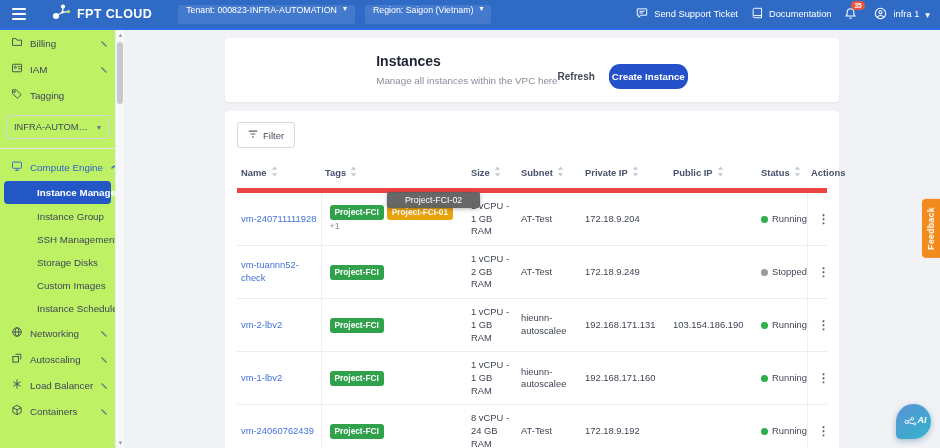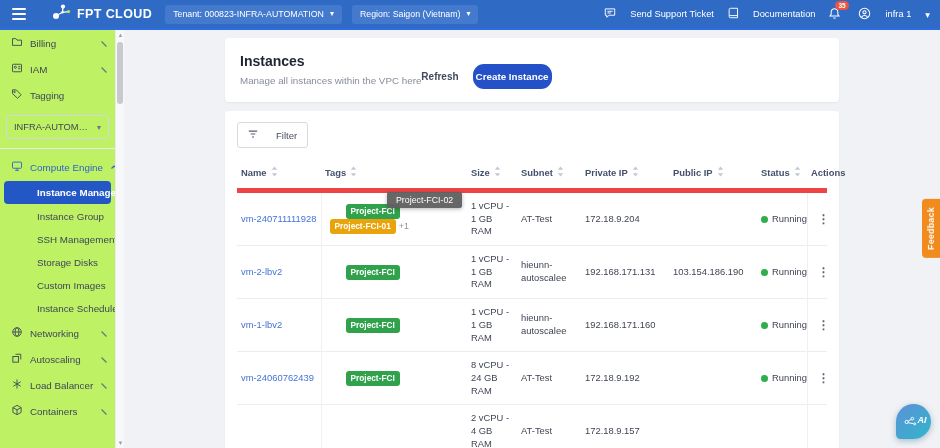--- a/index.html
+++ b/index.html
@@ -3,26 +3,26 @@
 <meta charset="utf-8">
 <style>
   * { margin:0; padding:0; box-sizing:border-box; }
   html,body { width:940px; height:448px; overflow:hidden; font-family:"Liberation Sans", sans-serif; background:#f1f2f5; }
 
   
   .topbar { height:28px; background:#2f6bc5; display:flex; align-items:center; color:#fff; padding:0 10px; gap:10px; position:relative; z-index:40; }
   .topbar-underline { height:2px; background:#2b6ce6; }
   .burger { display:flex; flex-direction:column; gap:3px; cursor:pointer; padding:3px 2px; }
   .burger i { display:block; width:14px; height:2px; background:#fff; border-radius:1px; }
-  .logo { display:flex; align-items:center; gap:5px; margin-left:14px; margin-right:3px; }
+  .logo { display:flex; align-items:center; gap:5px; margin-left:14px; margin-right:16px; }
   .logo-text { font-size:12.5px; font-weight:bold; letter-spacing:.4px; white-space:nowrap; }
-  .hdr-pill { background:#447ace; border-radius:3px; height:19px; display:flex; align-items:center; gap:6px; padding:0 8px; font-size:8.8px; white-space:nowrap; cursor:pointer; }
+  .hdr-pill { background:#447ace; border-radius:3px; height:19px; display:flex; align-items:flex-start; gap:6px; padding:0 8px; font-size:8.8px; white-space:nowrap; cursor:pointer; }
   .hdr-pill .caret { font-size:8px; line-height:1; }
   .topbar-right { margin-left:auto; display:flex; align-items:center; gap:13px; font-size:9.3px; }
-  .hdr-item { display:flex; align-items:center; gap:14px; white-space:nowrap; cursor:pointer; }
+  .hdr-item { display:flex; align-items:center; gap:6px; white-space:nowrap; cursor:pointer; }
   .bell-wrap { position:relative; cursor:pointer; margin-right:4px; }
   .badge { position:absolute; top:-6px; left:7px; background:#ea5440; color:#fff; font-size:6.5px; font-weight:bold; border-radius:7px; padding:1px 3px; line-height:1.1; }
 
   
   .app { display:flex; height:418px; }
   .sidebar { width:115px; background:#bef264; overflow:hidden; font-size:9.8px; color:#3d4659; position:relative; }
   .sb-scroll { width:9px; background:#f7f8f9; border-left:1px solid #ebebee; position:relative; }
   .sb-thumb { position:absolute; top:12px; left:1px; width:6px; height:62px; background:#c6c9ce; border-radius:3px; }
   .sb-arrow { position:absolute; left:0; width:9px; text-align:center; font-size:6px; color:#9aa1ab; }
   .main { flex:1; background:#f1f2f5; overflow:hidden; position:relative; }
@@ -35,53 +35,53 @@
   .sb-item.hl, .sb-item.hl .chev { color:#2e63cc; }
   .sb-sub { padding:6px 7px 6px 37px; cursor:pointer; white-space:nowrap; }
   .sb-sub.active { background:#2457c6; color:#fff; font-weight:bold; border-radius:4px; margin:1px 4px; padding-left:33px; }
   .sb-select { margin:7px 6px 4px; border:1px solid #d4d7dd; border-radius:3px; height:24px; display:flex; align-items:center; padding:0 7px; gap:4px; font-size:9.3px; cursor:pointer; color:#3d4659; }
   .sb-select .lbl { overflow:hidden; text-overflow:ellipsis; white-space:nowrap; }
   .sb-select .caret { margin-left:auto; font-size:8px; color:#6b7385; }
   .sb-divider { height:1px; background:#e9eaed; margin:9px 0 5px; }
 
   
   .card { background:#fff; border-radius:4px; box-shadow:0 1px 2px rgba(20,30,60,.06); }
-  .head-card { padding:11px 15px 13px; display:flex; align-items:center; justify-content:flex-start; }
+  .head-card { padding:11px 15px 13px; display:flex; align-items:center; justify-content:center; }
   .page-title { font-size:14px; font-weight:bold; color:#1f2433; }
   .page-sub { font-size:9.8px; color:#878d9a; margin-top:6px; }
   .head-actions { display:flex; align-items:center; gap:14px;margin-top:15px; }
   .btn-refresh { background:none; border:none; font-family:inherit; font-size:10px; font-weight:bold; color:#414a5c; cursor:pointer; }
   .btn-primary { background:#2450c8; color:#fff; border:none; border-radius:11px; font-family:inherit; font-size:9.8px; font-weight:bold; padding:7px 3px; cursor:pointer; }
 
   .table-card { margin-top:9px; padding:11px 12px 0; min-height:360px; }
-  .btn-filter { display:inline-flex; align-items:center; gap:18px; background:#fff; border:1px solid #d8dade; border-radius:3px; padding:6px 10px; font-family:inherit; font-size:9.5px; color:#454c5c; cursor:pointer; }
+  .btn-filter { display:inline-flex; align-items:center; gap:5px; background:#fff; border:1px solid #d8dade; border-radius:3px; padding:6px 10px; font-family:inherit; font-size:9.5px; color:#454c5c; cursor:pointer; }
 
   
   table { width:100%; border-collapse:collapse; table-layout:fixed; margin-top:9px; }
   th { font-size:9.4px; font-weight:bold; color:#46506b; text-align:left; padding:9px 4px; cursor:pointer; white-space:nowrap; }
   th .th-inner { display:flex; align-items:center; gap:4px; }
   td { font-size:9.4px; color:#3f4554; padding:7px 4px; vertical-align:middle; overflow-wrap:break-word; line-height:1.35; }
   thead tr { border-bottom:5px solid #ef4444; }
   tbody tr { border-bottom:1px solid #ededf0; }
   td.c-name { border-right:1px solid #f0f0f2; }
   td.c-actions { border-left:1px solid #f0f0f2; text-align:center; }
   td.c-tags { padding-left:8px; }
   a.vm-link { color:#4272d8; text-decoration:none; cursor:pointer; }
   .tag-badge { display:inline-block; padding:2px 5px; border-radius:3px; color:#fff; font-size:8.3px; font-weight:bold; margin-right:3px; white-space:nowrap; }
-  .tag-green { background:#31a24c;margin-left:16px; }
+  .tag-green { background:#31a24c; }
   .tag-orange { background:#e9a30b; }
   .tag-more { font-size:8.8px; color:#8a8f98; cursor:pointer; }
   .status-wrap { display:flex; align-items:center; gap:4px; white-space:nowrap; }
   .dot { width:7px; height:7px; border-radius:50%; flex:none; }
   .dot.running { background:#2fae4d; }
   .dot.stopped { background:#9b9b9b; }
   .row-menu { background:none; border:none; font-size:12px; font-weight:bold; color:#555d6e; cursor:pointer; line-height:1; padding:2px 6px; }
 
   
-  .tag-tooltip { position:fixed; left:387px; top:192px; background:rgba(97,97,97,.96); color:#fff; font-size:8.8px; padding:3px 9px; border-radius:2px; box-shadow:0 1px 4px rgba(0,0,0,.3); z-index:60; white-space:nowrap; }
+  .tag-tooltip { position:fixed; left:387px; top:192px; background:rgba(97,97,97,.96); color:#fff; font-size:8.8px; padding:3px 18px; border-radius:2px; box-shadow:0 1px 4px rgba(0,0,0,.3); z-index:60; white-space:nowrap; }
   .feedback-tab { position:fixed; right:0; top:199px; background:#f28b1d; color:#fff; font-size:8.6px; font-weight:bold; writing-mode:vertical-rl; transform:rotate(180deg); padding:8px 4px; border-radius:0 4px 4px 0; letter-spacing:.4px; cursor:pointer; z-index:60; }
   .ai-bubble { position:fixed; right:9px; bottom:9px; width:35px; height:35px; border-radius:50% 50% 50% 12%; background:linear-gradient(140deg,#5a93d8 5%,#35b2cb 90%); box-shadow:0 2px 6px rgba(30,90,140,.35); display:flex; flex-direction:row; align-items:center; justify-content:center; cursor:pointer; z-index:60; }
   .ai-text { color:#fff; font-size:9px; font-weight:bold; font-style:italic; line-height:1; margin-top:-2px; }
 </style>
 </head>
 <body>
 
 <div class="topbar">
   <div class="burger">
       <i></i>
@@ -371,20 +371,35 @@
                 <td></td>
                 <td>
                   <span class="status-wrap">
                     <span class="dot running"></span>
                     <span>Running</span>
                   </span>
                 </td>
                 <td class="c-actions"><button class="row-menu">⋮</button></td>
               </tr>
               <tr>
+                <td class="c-name"><a class="vm-link">vm-tuannn52-check</a></td>
+                <td class="c-tags"><span class="tag-badge tag-green">Project-FCI</span></td>
+                <td>1 vCPU - 2 GB RAM</td>
+                <td>AT-Test</td>
+                <td>172.18.9.249</td>
+                <td></td>
+                <td>
+                  <span class="status-wrap">
+                    <span class="dot stopped"></span>
+                    <span>Stopped</span>
+                  </span>
+                </td>
+                <td class="c-actions"><button class="row-menu">⋮</button></td>
+              </tr>
+              <tr>
                 <td class="c-name"><a class="vm-link">vm-2-lbv2</a></td>
                 <td class="c-tags"><span class="tag-badge tag-green">Project-FCI</span></td>
                 <td>1 vCPU - 1 GB RAM</td>
                 <td>hieunn-autoscalee</td>
                 <td>192.168.171.131</td>
                 <td>103.154.186.190</td>
                 <td>
                   <span class="status-wrap">
                     <span class="dot running"></span>
                     <span>Running</span>

